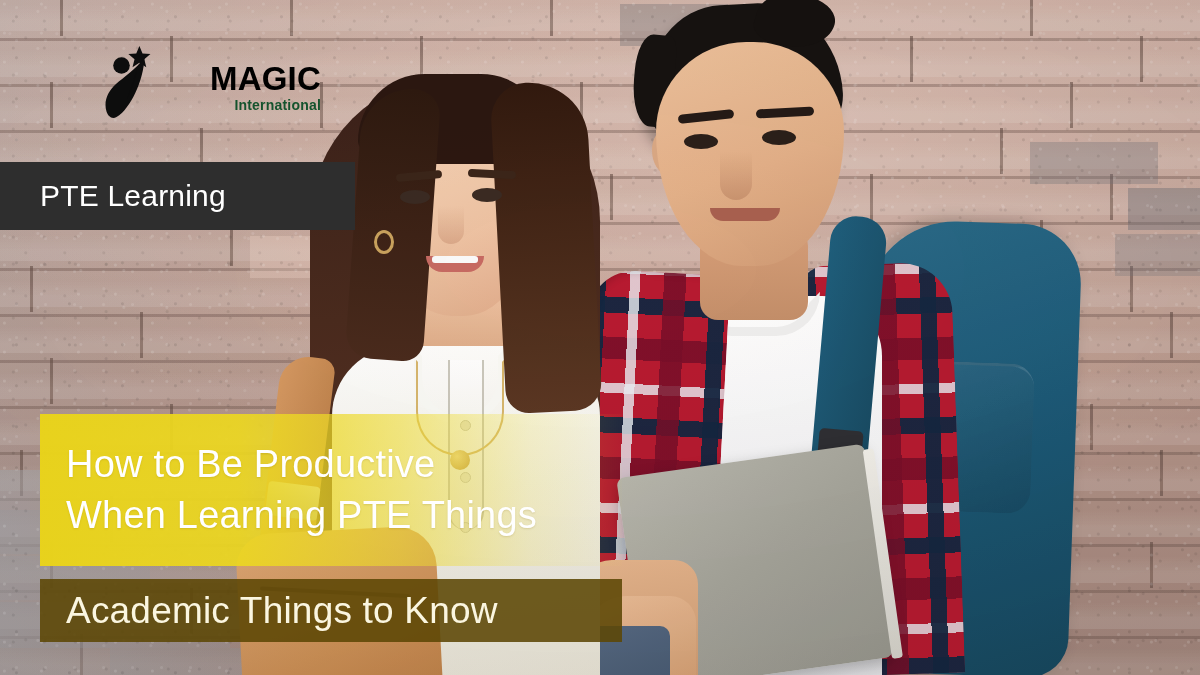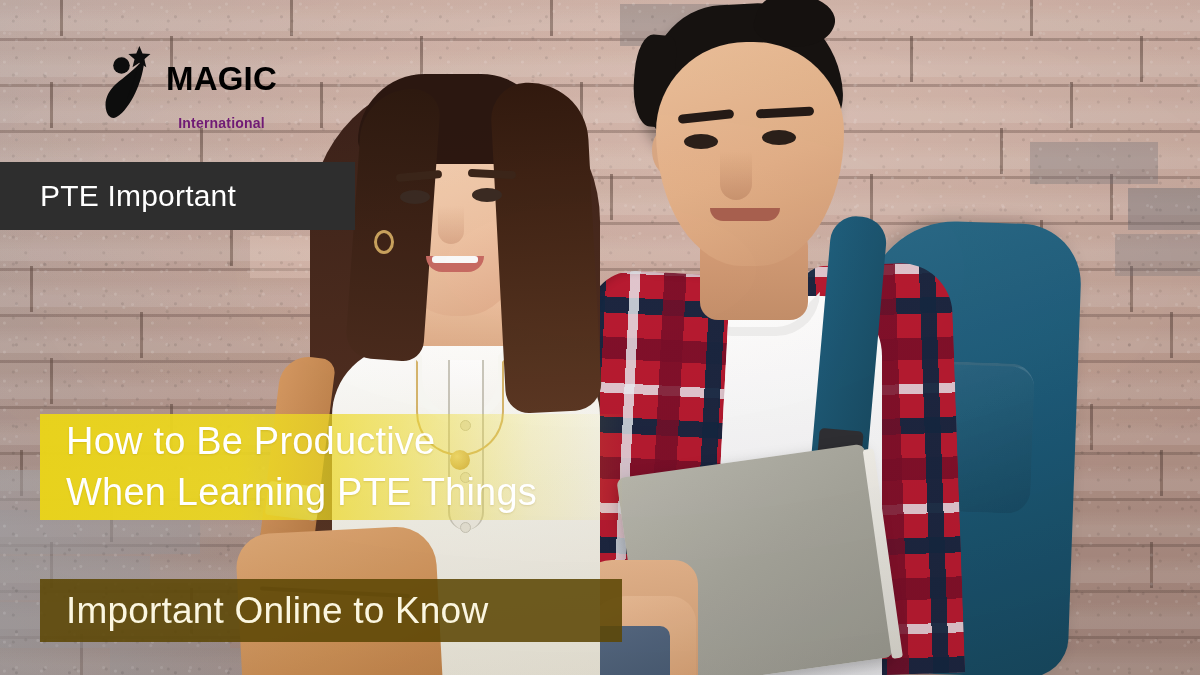--- a/index.html
+++ b/index.html
@@ -327,39 +327,39 @@
   .logo{
     position:absolute; left:104px; top:46px;
     display:flex; align-items:flex-start; gap:6px;
   }
   .logo-mark{ position:relative; width:56px; height:78px; flex:none; }
   .logo-text{ margin-top:14px; line-height:1; }
   .logo-pte{
     font-size:31px; font-weight:400; letter-spacing:.5px; color:#000;
   }
   .logo-magic{
-    font-size:33px; font-weight:700; letter-spacing:.2px; color:#000; margin-top:2px;
+    font-size:33px; font-weight:700; letter-spacing:.2px; color:#000; margin-top:2px;margin-left:44px;
   }
   .logo-intl{
-    font-size:14px; font-weight:700; letter-spacing:.2px; color:#701a75; margin-top:21px; text-align:center;
+    font-size:14px; font-weight:700; letter-spacing:.2px; color:#14532d; margin-top:3px; text-align:right;
   }
 
   
   .badge-academic{
     position:absolute; left:0; top:162px; width:355px; height:68px;
     background:#2e2e2e;
     display:flex; align-items:center;
   }
   .badge-academic span{
     color:#fff; font-size:30px; font-weight:400; letter-spacing:.2px;
     padding-left:40px;
   }
 
   .band-title{
-    position:absolute; left:40px; top:414px; width:582px; height:106px;
+    position:absolute; left:40px; top:414px; width:582px; height:152px;
     background:linear-gradient(90deg,
         rgba(233,211,26,.98) 0%,
         rgba(236,215,32,.92) 34%,
         rgba(238,219,46,.58) 62%,
         rgba(240,224,64,.20) 84%,
         rgba(240,226,72,.02) 100%);
     display:flex; flex-direction:column; justify-content:center;
     padding-left:26px;
   }
   .band-title .line{
@@ -530,25 +530,25 @@
         <path d="M33.5,22 C31.5,32 28,43 23,53 C27,42 30.5,31.5 33.5,22 Z" fill="#0d0d0d"></path>
       </svg>
     </div>
     <div class="logo-text">
       <div class="logo-magic">MAGIC</div>
       <div class="logo-intl">International</div>
     </div>
   </div>
 
   <div class="badge-academic">
-    <span>PTE Important</span>
+    <span>PTE Learning</span>
   </div>
 
   <div class="band-title">
     <div class="line">How to Be Productive</div>
     <div class="line">When Learning PTE Things</div>
   </div>
 
   <div class="band-sub">
-    <span>Important Online to Know</span>
+    <span>Academic Things to Know</span>
   </div>
 
 </div>
 
 </body></html>

